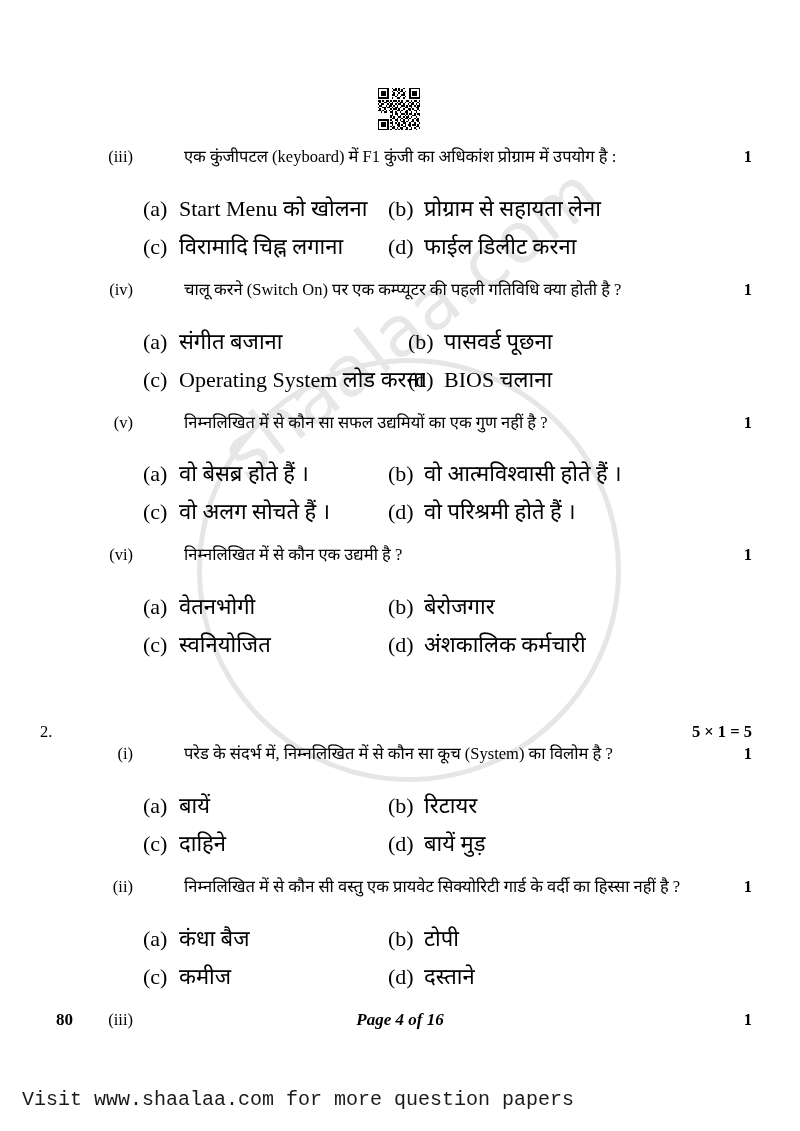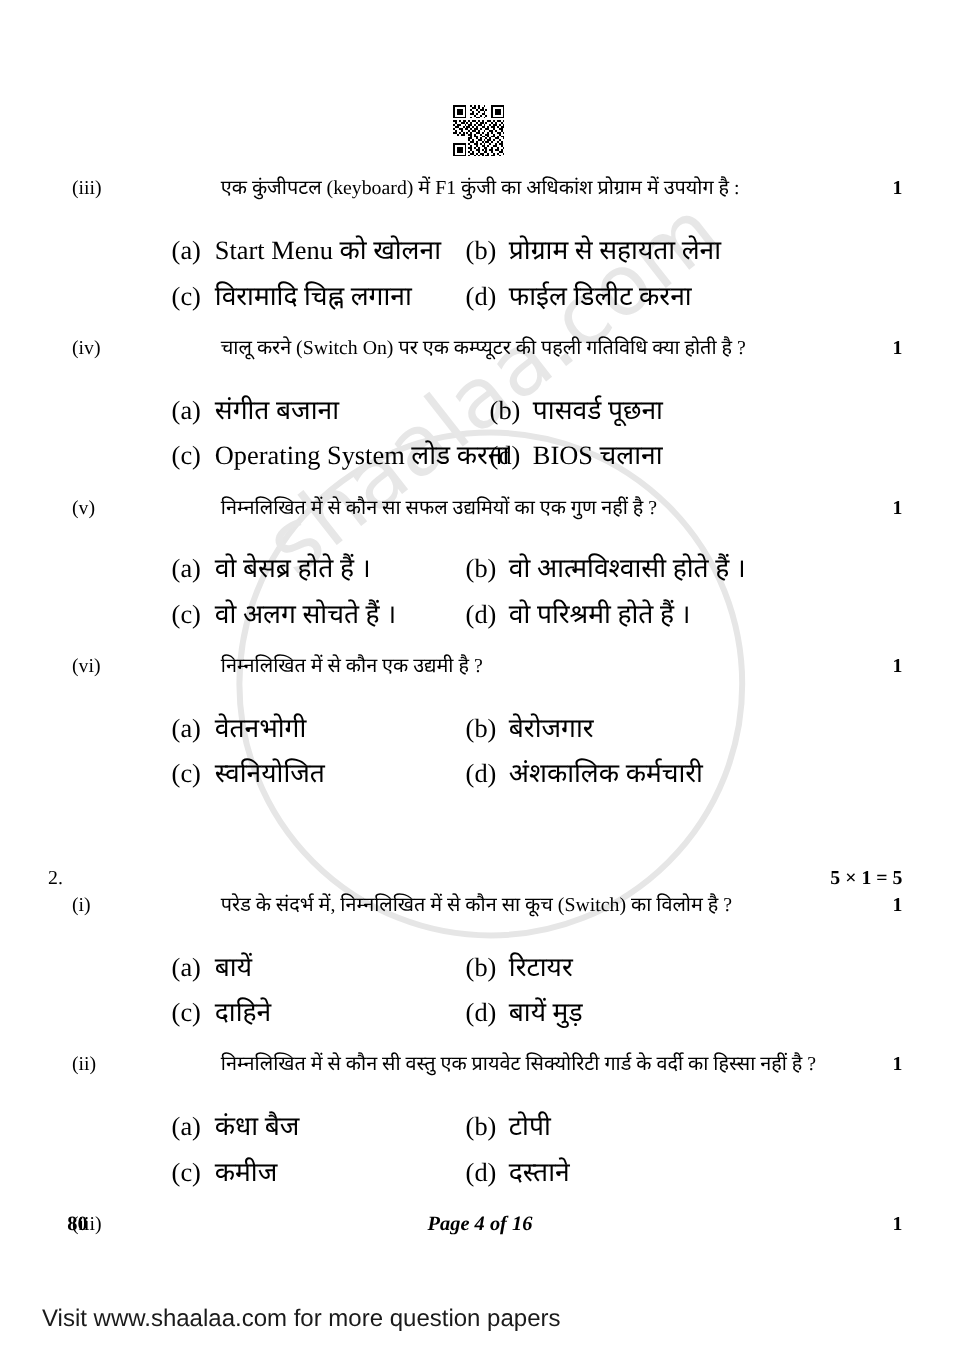--- a/index.html
+++ b/index.html
@@ -86,21 +86,21 @@
     padding-left: 140px;
     padding-right: 80px;
     font-size: 16.5px;
     line-height: 1.5;
   }
   .q-num {
     position: absolute;
     left: 60px;
     top: 0;
     width: 73px;
-    text-align: left;
+    text-align: right;
     font-size: 16.5px;
   }
   .q-num.sec {
     left: 40px;
     width: 36px;
     text-align: left;
   }
   .q-text {
     display: inline;
     margin-left: 44px;
@@ -169,23 +169,23 @@
   #site-banner {
     position: absolute;
     left: 0;
     top: 1068px;
     width: 800px;
     height: 63px;
     background: #ffffff;
   }
   #site-banner-text {
     position: absolute;
-    left: 35px;
+    left: 22px;
     top: 20px;
-    font-family: Liberation Sans, sans-serif;
+    font-family: Liberation Mono, monospace;
     font-size: 20px;
     color: #1a1a1a;
   }
 </style>
 </head>
 <body>
 
 <div id="page-sheet">
 
   <div id="watermark">
@@ -499,21 +499,21 @@
 
     <div class="q-row">
       <span class="q-num sec">2.</span>
       <span class="q-marks">5 × 1 = 5</span>
     </div>
 
     <div class="spacer-md"></div>
 
     <div class="q-row">
       <span class="q-num">(i)</span>
-      <span class="q-text">परेड के संदर्भ में, निम्नलिखित में से कौन सा कूच (Switch) का विलोम है ?</span>
+      <span class="q-text">परेड के संदर्भ में, निम्नलिखित में से कौन सा कूच (System) का विलोम है ?</span>
       <span class="q-marks">1</span>
     </div>
     <div class="spacer-md"></div>
     <div class="opt-row">
       <span class="opt col1">
         <span class="lbl">(a)</span><span>बायें</span>
       </span>
       <span class="opt col2">
         <span class="lbl">(b)</span><span>रिटायर</span>
       </span>

